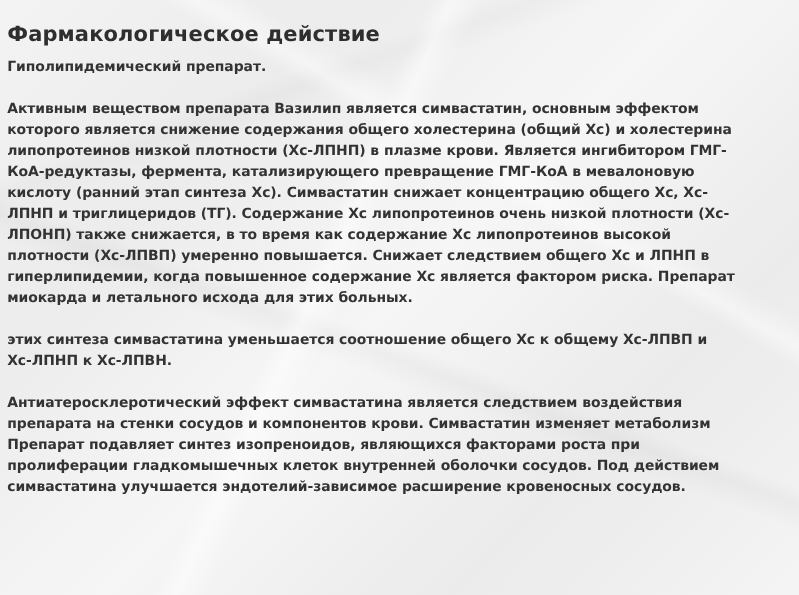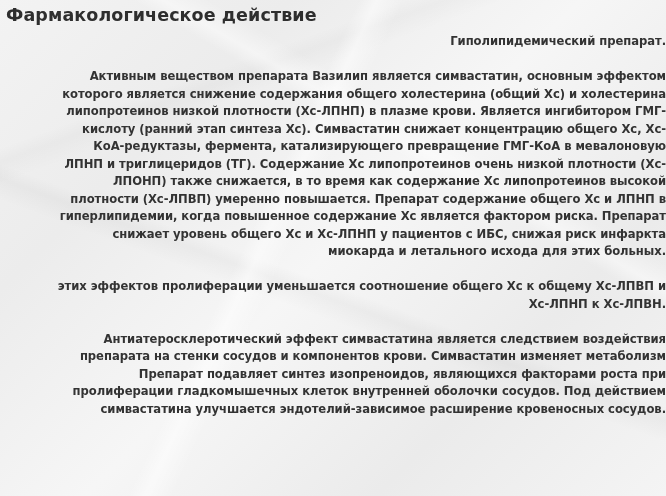--- a/index.html
+++ b/index.html
@@ -13,32 +13,31 @@
     .texture {
       position: absolute; inset: 0; pointer-events: none;
       background:
         linear-gradient(115deg, transparent 40%, rgba(255,255,255,0.5) 42%, transparent 45%),
         linear-gradient(200deg, transparent 55%, rgba(0,0,0,0.03) 57%, transparent 60%),
         linear-gradient(30deg, transparent 65%, rgba(255,255,255,0.45) 67%, transparent 70%),
         linear-gradient(160deg, transparent 20%, rgba(0,0,0,0.025) 22%, transparent 25%);
     }
     .content { position: relative; padding: 0 0 0 6px; }
     h1 {
-      margin: 0; padding-top: 3px;
+      margin: 0; padding-top: 17px;
       font-family: "DejaVu Sans", sans-serif;
       font-size: 17.5px; font-weight: bold;
       color: #2e2e2e; line-height: 24px; letter-spacing: 0.1px;
     }
     p {
       margin: 0;
       font-family: "DejaVu Sans", sans-serif;
       font-size: 11.6px; font-weight: bold;
       color: #333333; line-height: 17.5px;
       letter-spacing: -0.05px;
-      text-align: right;
     }
     .gap { height: 17.5px; }
     .p-first { margin-top: 6px; }
     .line { display: block; white-space: nowrap; }
   </style>
 </head>
 <body>
 
 <div class="texture"></div>
 
@@ -47,33 +46,32 @@
 
   <p class="p-first">
     <span class="line">Гиполипидемический препарат.</span>
   </p>
   <div class="gap"></div>
 
   <p>
     <span class="line">Активным веществом препарата Вазилип является симвастатин, основным эффектом</span>
     <span class="line">которого является снижение содержания общего холестерина (общий Хс) и холестерина</span>
     <span class="line">липопротеинов низкой плотности (Хс-ЛПНП) в плазме крови. Является ингибитором ГМГ-</span>
+    <span class="line">КоА-редуктазы, фермента, катализирующего превращение ГМГ-КоА в мевалоновую</span>
     <span class="line">кислоту (ранний этап синтеза Хс). Симвастатин снижает концентрацию общего Хс, Хс-</span>
-    <span class="line">КоА-редуктазы, фермента, катализирующего превращение ГМГ-КоА в мевалоновую</span>
     <span class="line">ЛПНП и триглицеридов (ТГ). Содержание Хс липопротеинов очень низкой плотности (Хс-</span>
     <span class="line">ЛПОНП) также снижается, в то время как содержание Хс липопротеинов высокой</span>
-    <span class="line">плотности (Хс-ЛПВП) умеренно повышается. Препарат содержание общего Хс и ЛПНП в</span>
+    <span class="line">плотности (Хс-ЛПВП) умеренно повышается. Снижает следствием общего Хс и ЛПНП в</span>
     <span class="line">гиперлипидемии, когда повышенное содержание Хс является фактором риска. Препарат</span>
-    <span class="line">снижает уровень общего Хс и Хс-ЛПНП у пациентов с ИБС, снижая риск инфаркта</span>
     <span class="line">миокарда и летального исхода для этих больных.</span>
   </p>
   <div class="gap"></div>
 
   <p>
-    <span class="line">этих эффектов пролиферации уменьшается соотношение общего Хс к общему Хс-ЛПВП и</span>
+    <span class="line">этих синтеза симвастатина уменьшается соотношение общего Хс к общему Хс-ЛПВП и</span>
     <span class="line">Хс-ЛПНП к Хс-ЛПВН.</span>
   </p>
   <div class="gap"></div>
 
   <p>
     <span class="line">Антиатеросклеротический эффект симвастатина является следствием воздействия</span>
     <span class="line">препарата на стенки сосудов и компонентов крови. Симвастатин изменяет метаболизм</span>
     <span class="line">Препарат подавляет синтез изопреноидов, являющихся факторами роста при</span>
     <span class="line">пролиферации гладкомышечных клеток внутренней оболочки сосудов. Под действием</span>
     <span class="line">симвастатина улучшается эндотелий-зависимое расширение кровеносных сосудов.</span>

